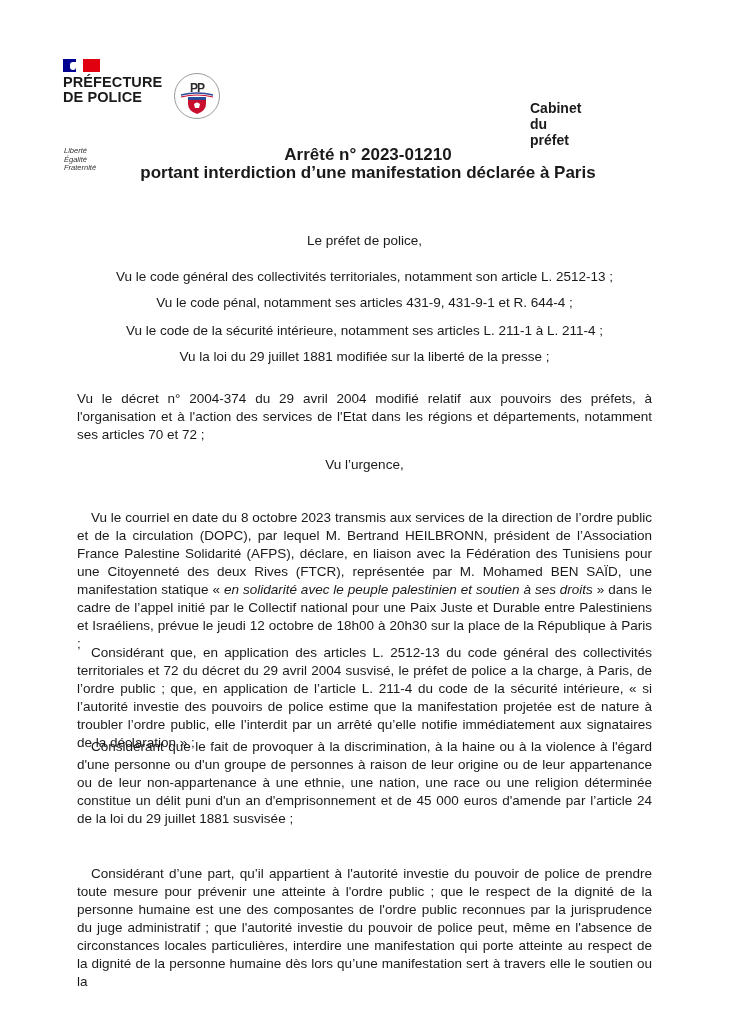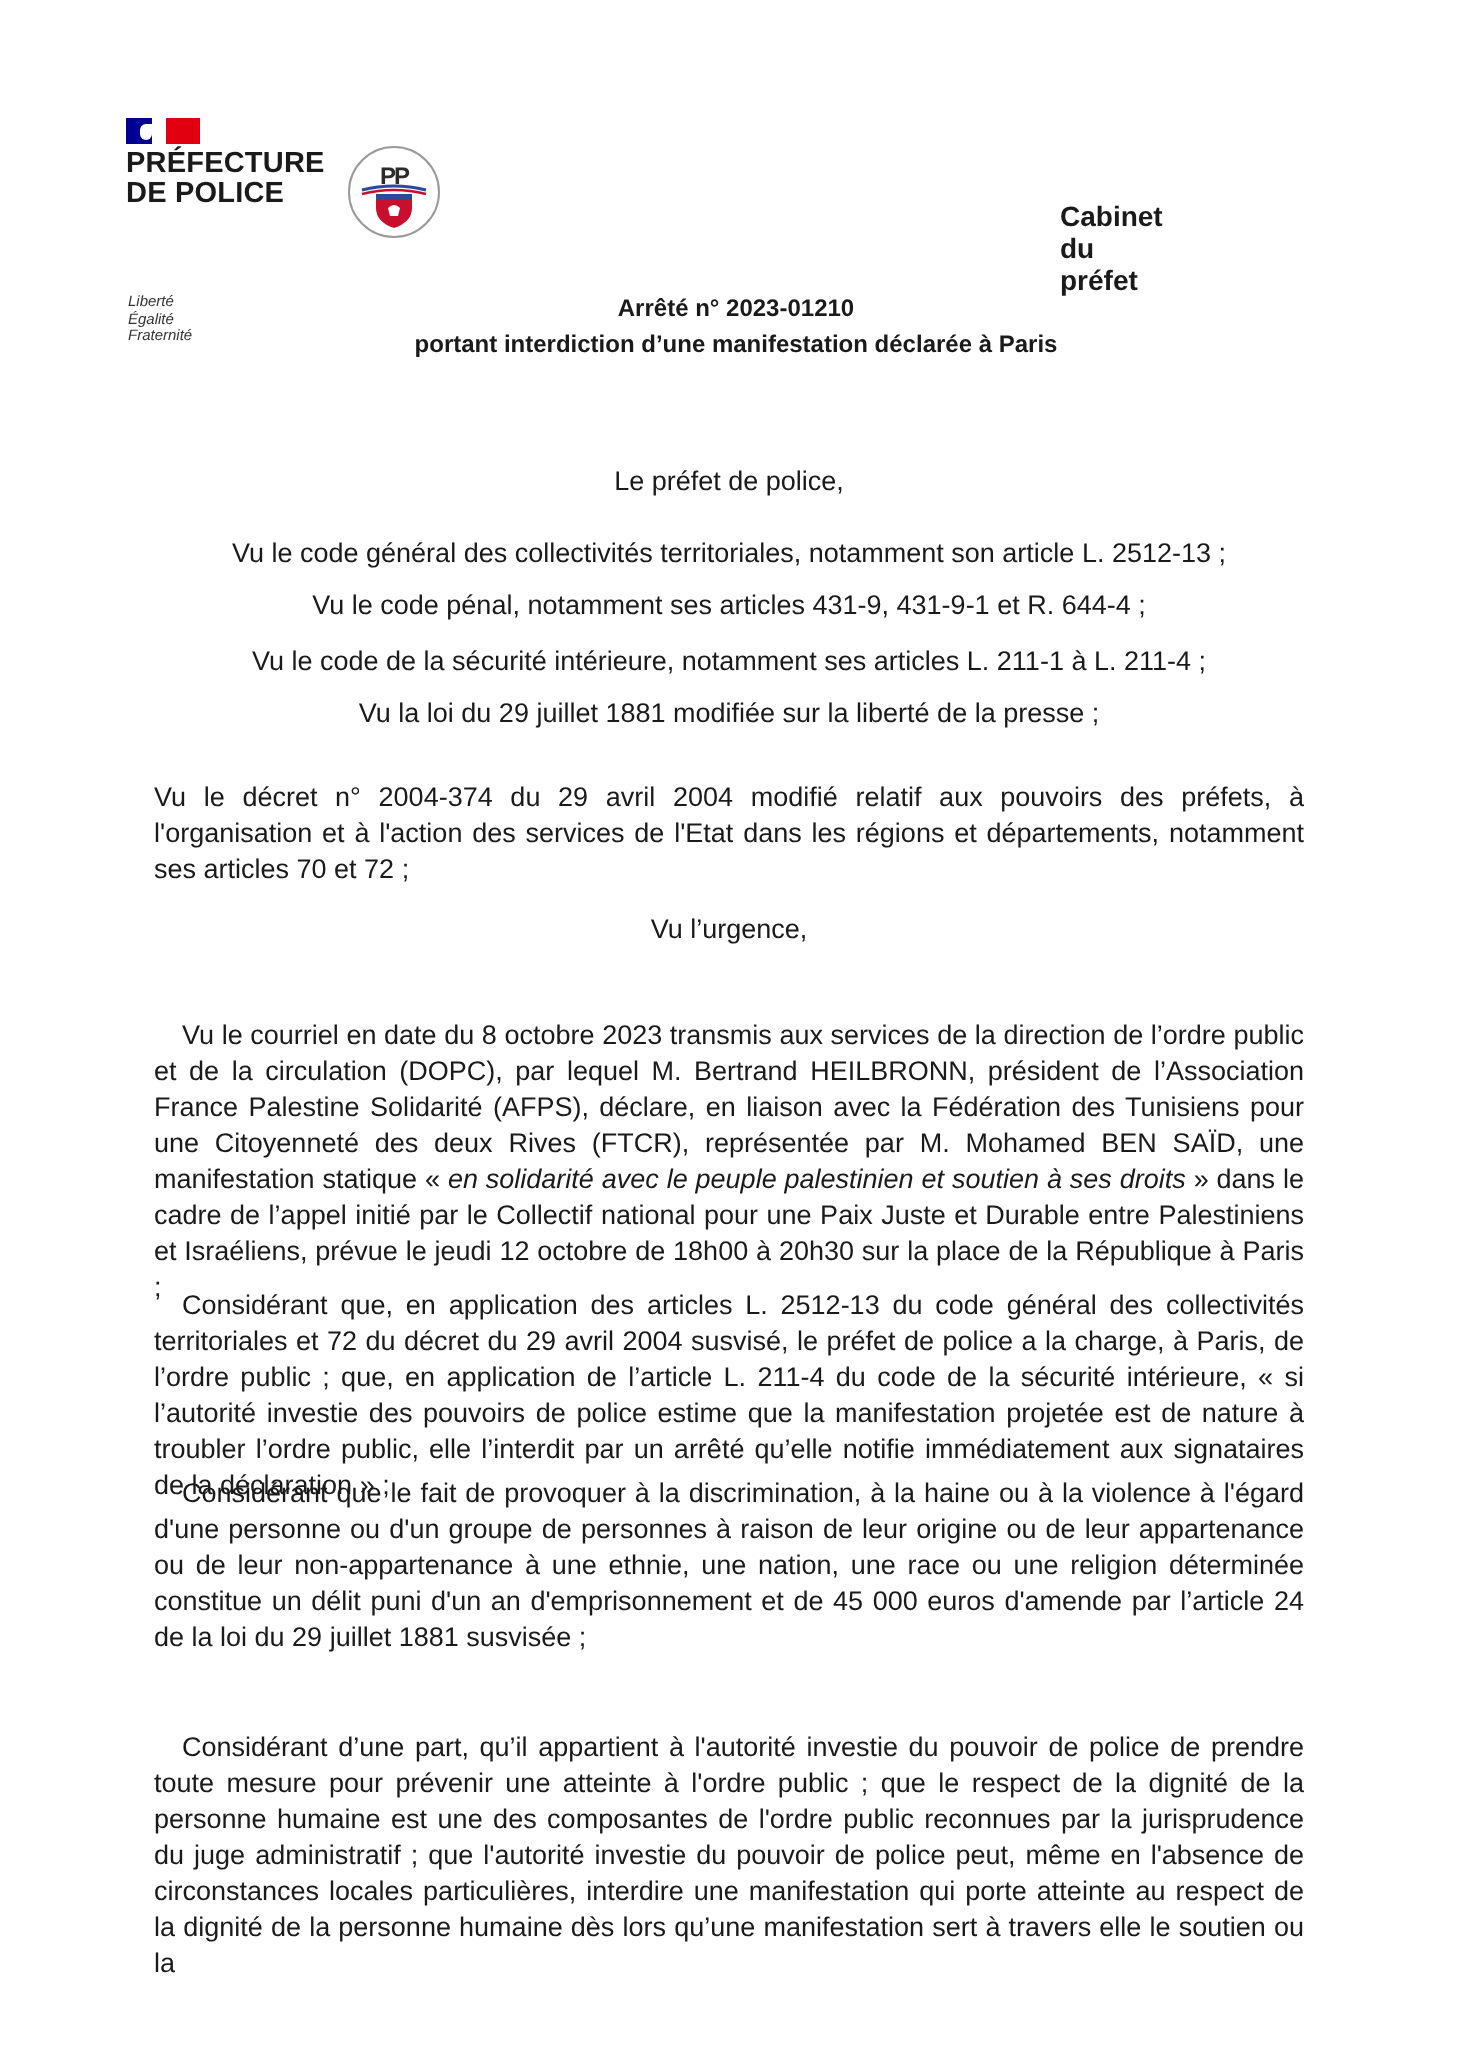--- a/index.html
+++ b/index.html
@@ -14,21 +14,21 @@
   .marianne .red { width: 17px; height: 13px; background: #e1000f; }
   .prefecture-name { position: absolute; left: 63px; top: 75px; font-weight: bold; font-size: 14.5px; line-height: 15px; color: #1a1a1a; letter-spacing: 0.1px; }
   .motto { position: absolute; left: 64px; top: 107px; font-family: Liberation Sans, sans-serif; font-style: italic; font-size: 7.5px; line-height: 8.5px; color: #333; margin-top: 40px; }
 
   .pp-emblem { position: absolute; left: 174px; top: 73px; width: 44px; height: 44px; border: 1.5px solid #9a9a9a; border-radius: 50%; background: #fff; text-align: right; }
   .pp-emblem svg { position: absolute; left: 0; top: 0; }
 
   .cabinet { position: absolute; left: 530px; top: 100px; font-weight: bold; font-size: 14px; color: #1a1a1a; }
 
   
-  .title { position: absolute; left: 0; width: 736px; top: 146px; text-align: center; font-weight: bold; font-size: 12px; line-height: 17.5px; color: #1a1a1a; }
+  .title { position: absolute; left: 0; width: 736px; top: 146px; text-align: center; font-weight: bold; font-size: 17px; line-height: 17.5px; color: #1a1a1a; }
 
   
   .para { position: absolute; left: 77px; width: 575px; font-size: 13.5px; line-height: 18px; color: #1a1a1a; text-align: justify; }
   .para.single { white-space: nowrap; text-align: center; }
   .indent { text-indent: 14px; }
   em { font-style: italic; }
 </style>
 </head>
 <body>
 

